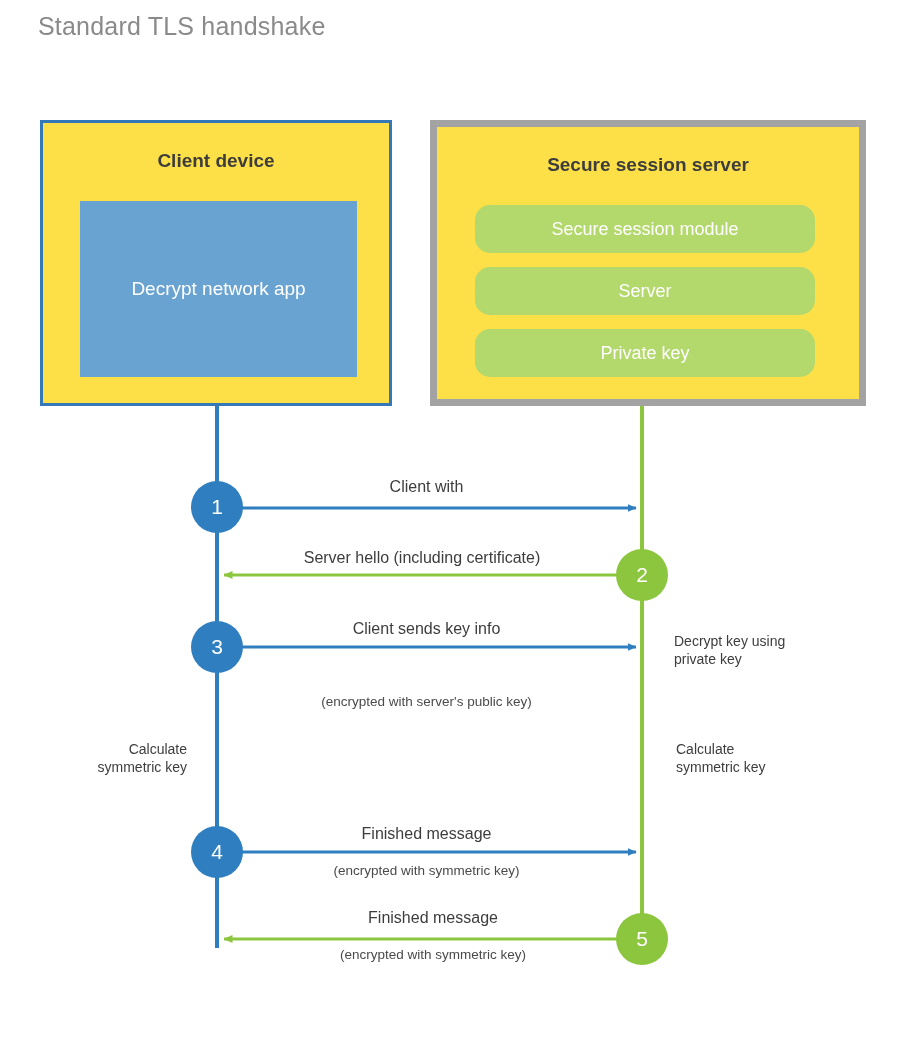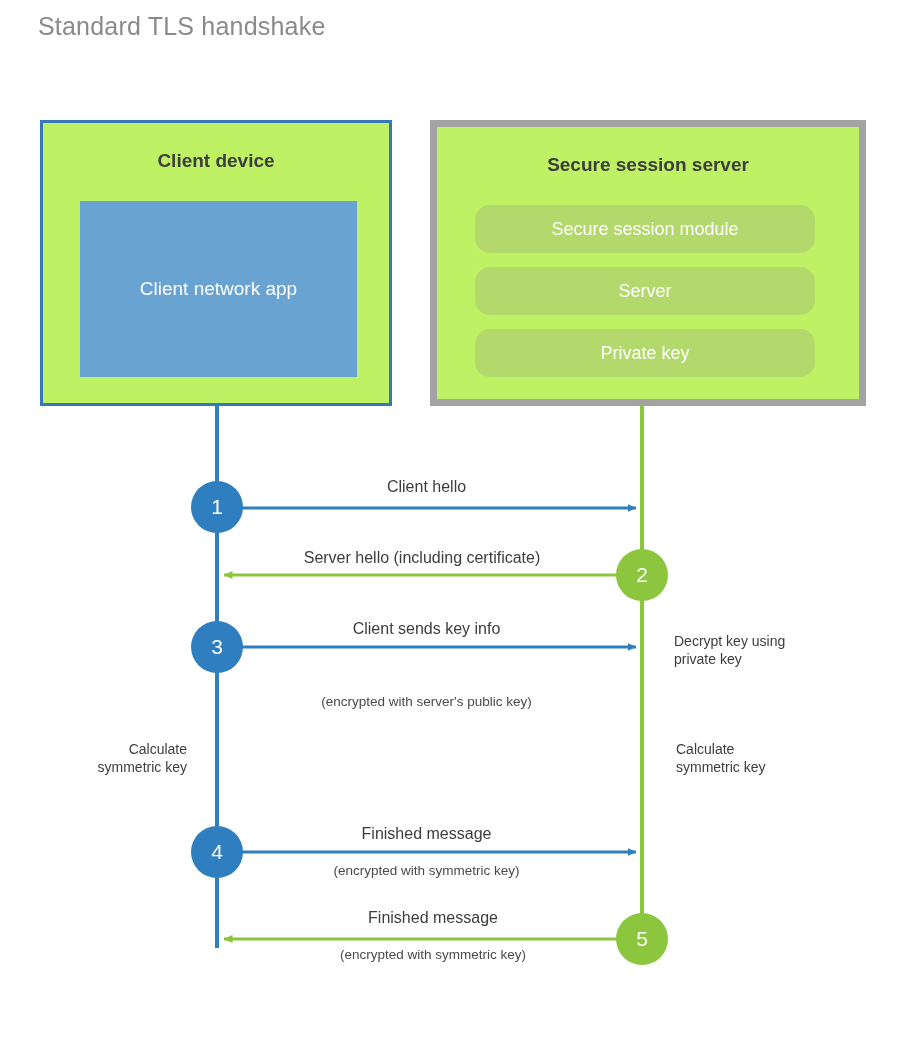--- a/index.html
+++ b/index.html
@@ -29,21 +29,21 @@
     font-size: 25px;
     font-weight: 300;
     color: #8a8a8a;
     letter-spacing: 0.2px;
     white-space: nowrap;
   }
 
   
   .party-box {
     position: absolute;
-    background: #bef264;
+    background: #fde047;
     box-sizing: border-box;
   }
   .party-box.client {
     left: 40px;
     top: 120px;
     width: 352px;
     height: 286px;
     border: 3px solid #3578b8;
   }
   .party-box.server {
@@ -172,39 +172,39 @@
 
   <line x1="217" y1="852" x2="636" y2="852" stroke="#2f7fc0" stroke-width="3" marker-end="url(#arrowBlue)"></line>
 
   <line x1="642" y1="939" x2="224" y2="939" stroke="#8cc63e" stroke-width="3" marker-end="url(#arrowGreen)"></line>
 </svg>
 
 <div class="page-title">Standard TLS handshake</div>
 
 <div class="party-box client">
   <div class="party-title">Client device</div>
-  <div class="app-block">Client network app</div>
+  <div class="app-block">Decrypt network app</div>
 </div>
 
 <div class="party-box server">
   <div class="party-title">Secure session server</div>
   <div class="module-list">
     <div class="module-bar">Secure session module</div>
     <div class="module-bar">Server</div>
     <div class="module-bar">Private key</div>
   </div>
 </div>
 
 <div class="step-num blue" style="left:191px; top:481px;">1</div>
 <div class="step-num green" style="left:616px; top:549px;">2</div>
 <div class="step-num blue" style="left:191px; top:621px;">3</div>
 <div class="step-num blue" style="left:191px; top:826px;">4</div>
 <div class="step-num green" style="left:616px; top:913px;">5</div>
 
-<div class="msg-label" style="left:217px; top:478px; width:419px;">Client hello</div>
+<div class="msg-label" style="left:217px; top:478px; width:419px;">Client with</div>
 
 <div class="msg-label" style="left:213px; top:549px; width:418px;">Server hello (including certificate)</div>
 
 <div class="msg-label" style="left:217px; top:620px; width:419px;">Client sends key info</div>
 <div class="msg-sub" style="left:217px; top:694px; width:419px;">(encrypted with server's public key)</div>
 
 <div class="msg-label" style="left:217px; top:825px; width:419px;">Finished message</div>
 <div class="msg-sub" style="left:217px; top:863px; width:419px;">(encrypted with symmetric key)</div>
 
 <div class="msg-label" style="left:224px; top:909px; width:418px;">Finished message</div>

